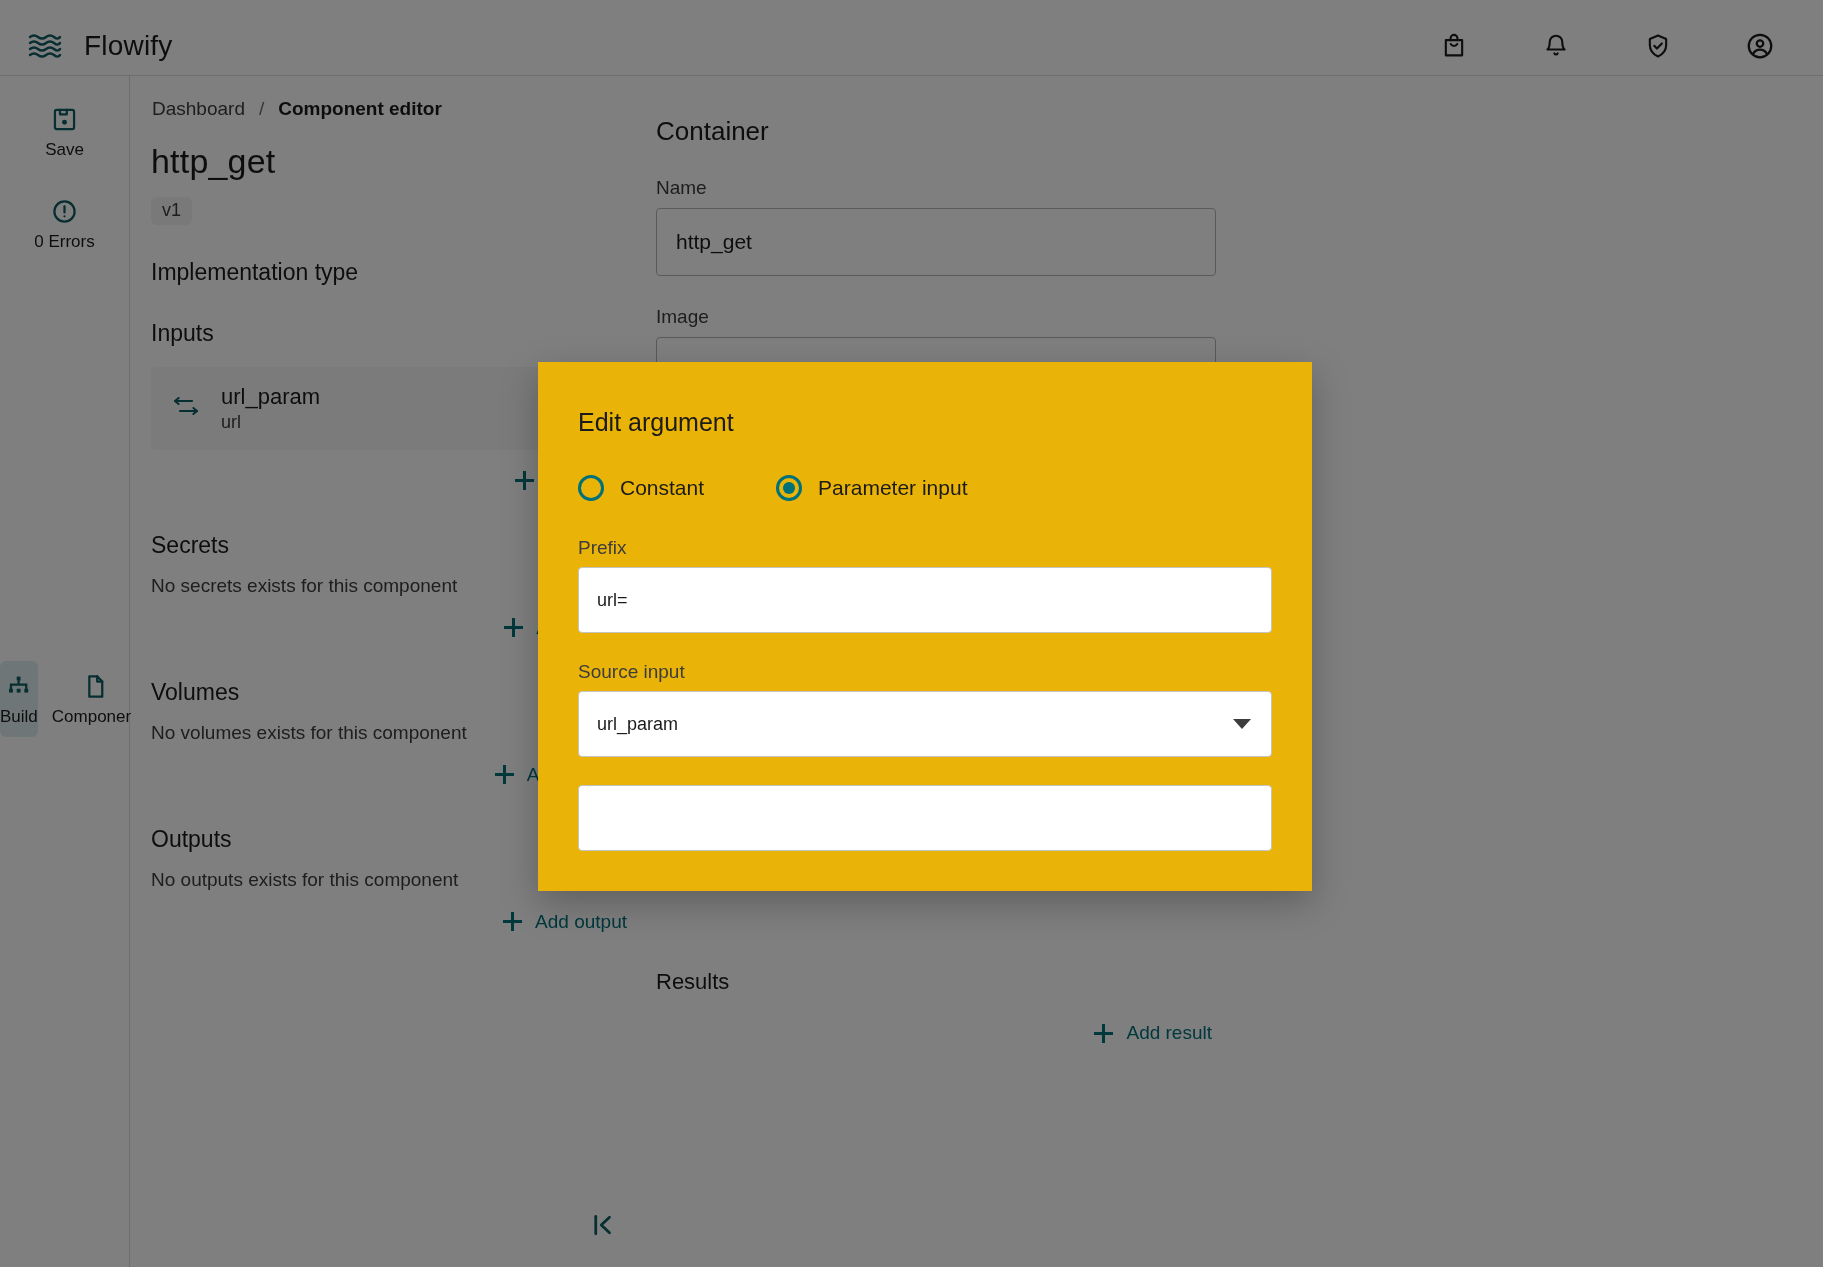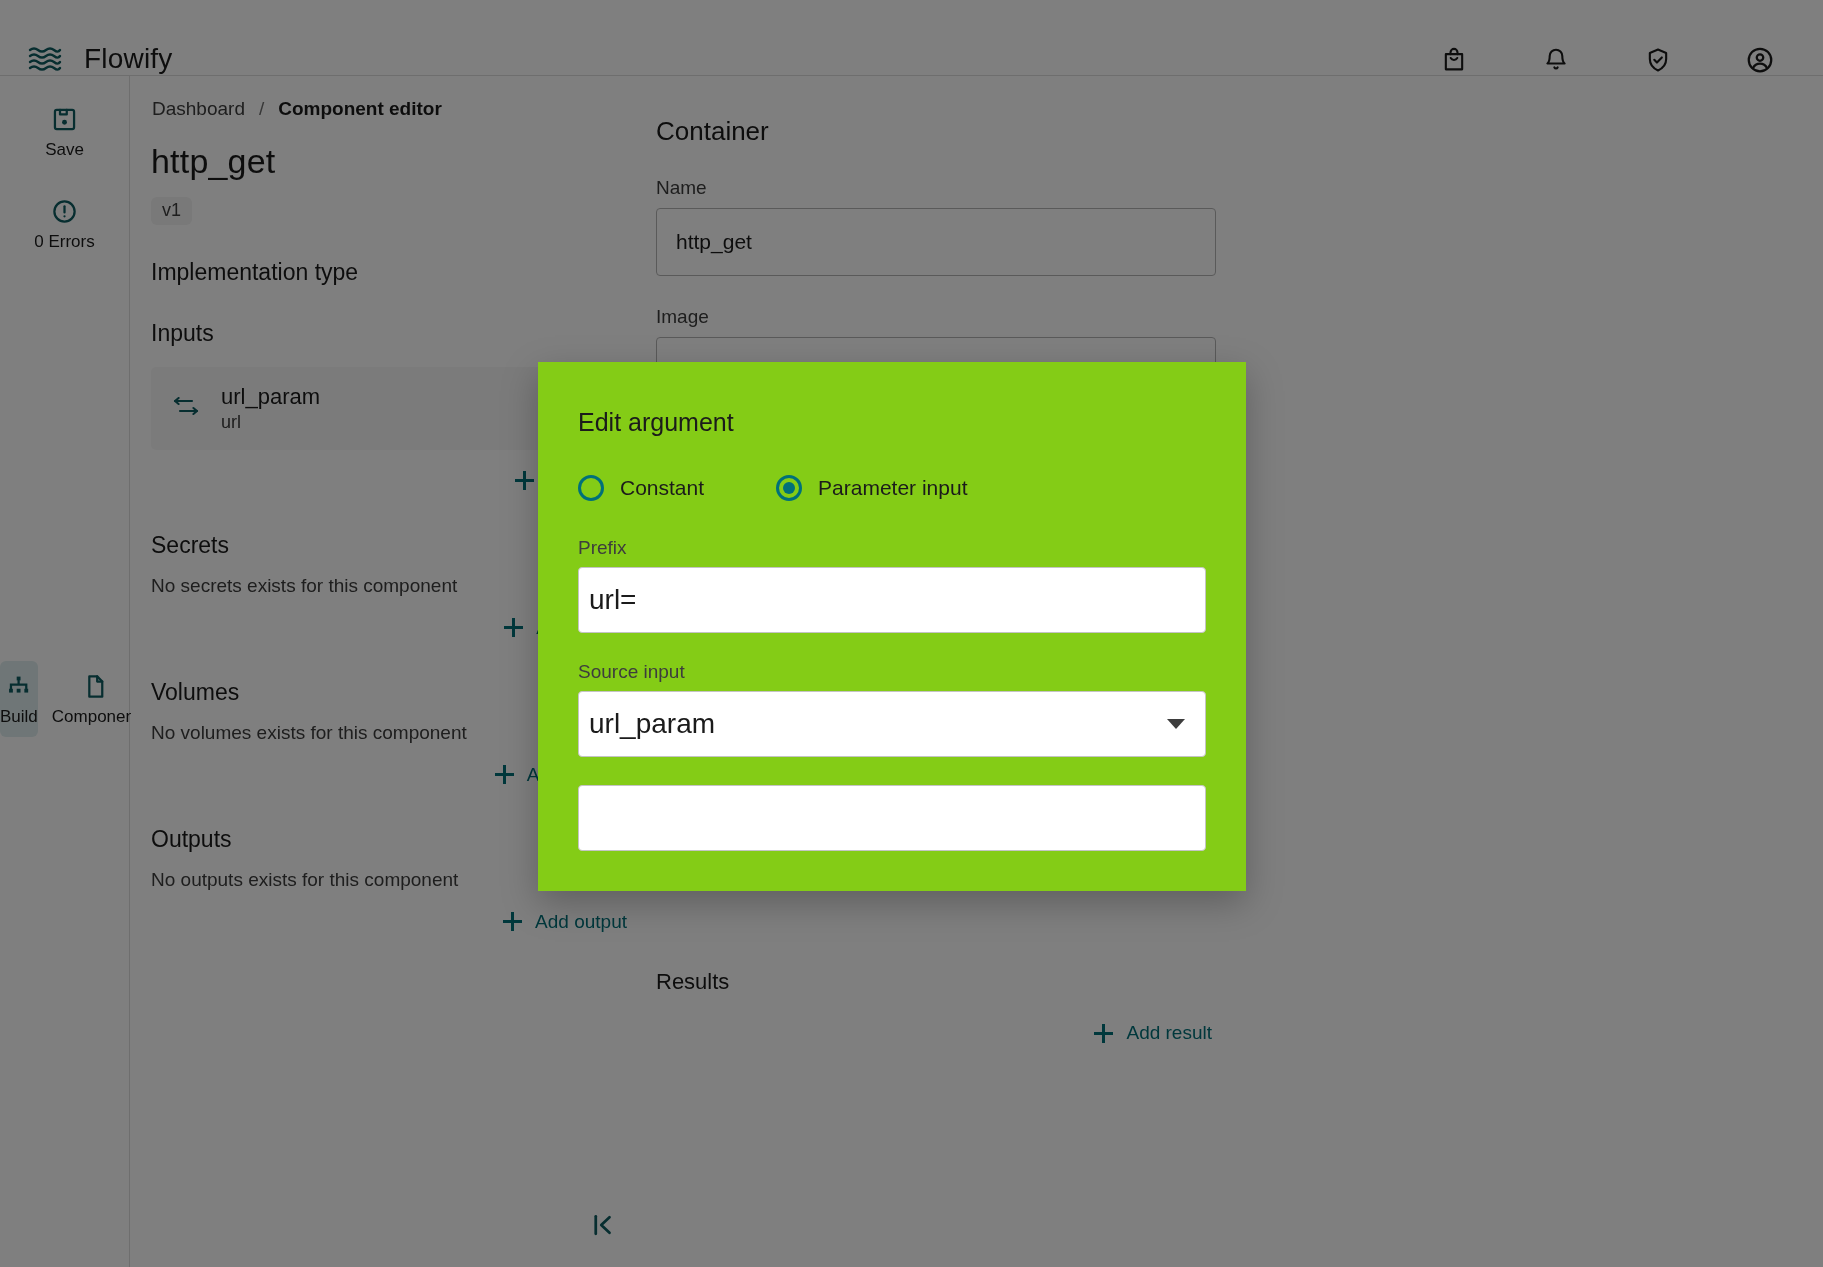--- a/index.html
+++ b/index.html
@@ -31,21 +31,21 @@
   }
 
   
   .topbar {
     position: absolute;
     top: 0; left: 0;
     width: 1823px; height: 76px;
     background: #ffffff;
     border-bottom: 1px solid #dcdcdc;
     display: flex;
-    align-items: flex-end;
+    align-items: center;
     padding: 16px 36px 0 28px;
   }
   .brand {
     display: flex;
     align-items: center;
     gap: 22px;
   }
   .logo-waves { width: 34px; height: 28px; display:block; }
   .brand-name {
     font-size: 28px;
@@ -252,22 +252,22 @@
     display: flex; align-items: center; justify-content: center;
     cursor: pointer;
   }
 
   
   .modal {
     position: absolute;
     z-index: 100;
     left: 538px;
     top: 362px;
-    width: 708px;
-    background: #84cc16;
+    width: 774px;
+    background: #eab308;
     box-shadow: 0 12px 34px rgba(0,0,0,0.25);
     padding: 46px 40px 40px 40px;
   }
   .modal-title {
     font-size: 25px;
     color: #1b1b1b;
     margin-bottom: 38px;
   }
   .radio-row {
     display: flex;
@@ -304,22 +304,22 @@
     color: #3d3d3d;
     margin-bottom: 8px;
   }
   .m-box {
     height: 66px;
     border: 1px solid #c4c4c4;
     border-radius: 4px;
     background: #ffffff;
     display: flex;
     align-items: center;
-    padding: 0 10px;
-    font-size: 28px;
+    padding: 0 18px;
+    font-size: 18px;
     color: #1b1b1b;
     position: relative;
   }
   .m-box.select { cursor: pointer; }
   .caret {
     position: absolute;
     right: 20px;
     width: 0; height: 0;
     border-left: 9px solid transparent;
     border-right: 9px solid transparent;

